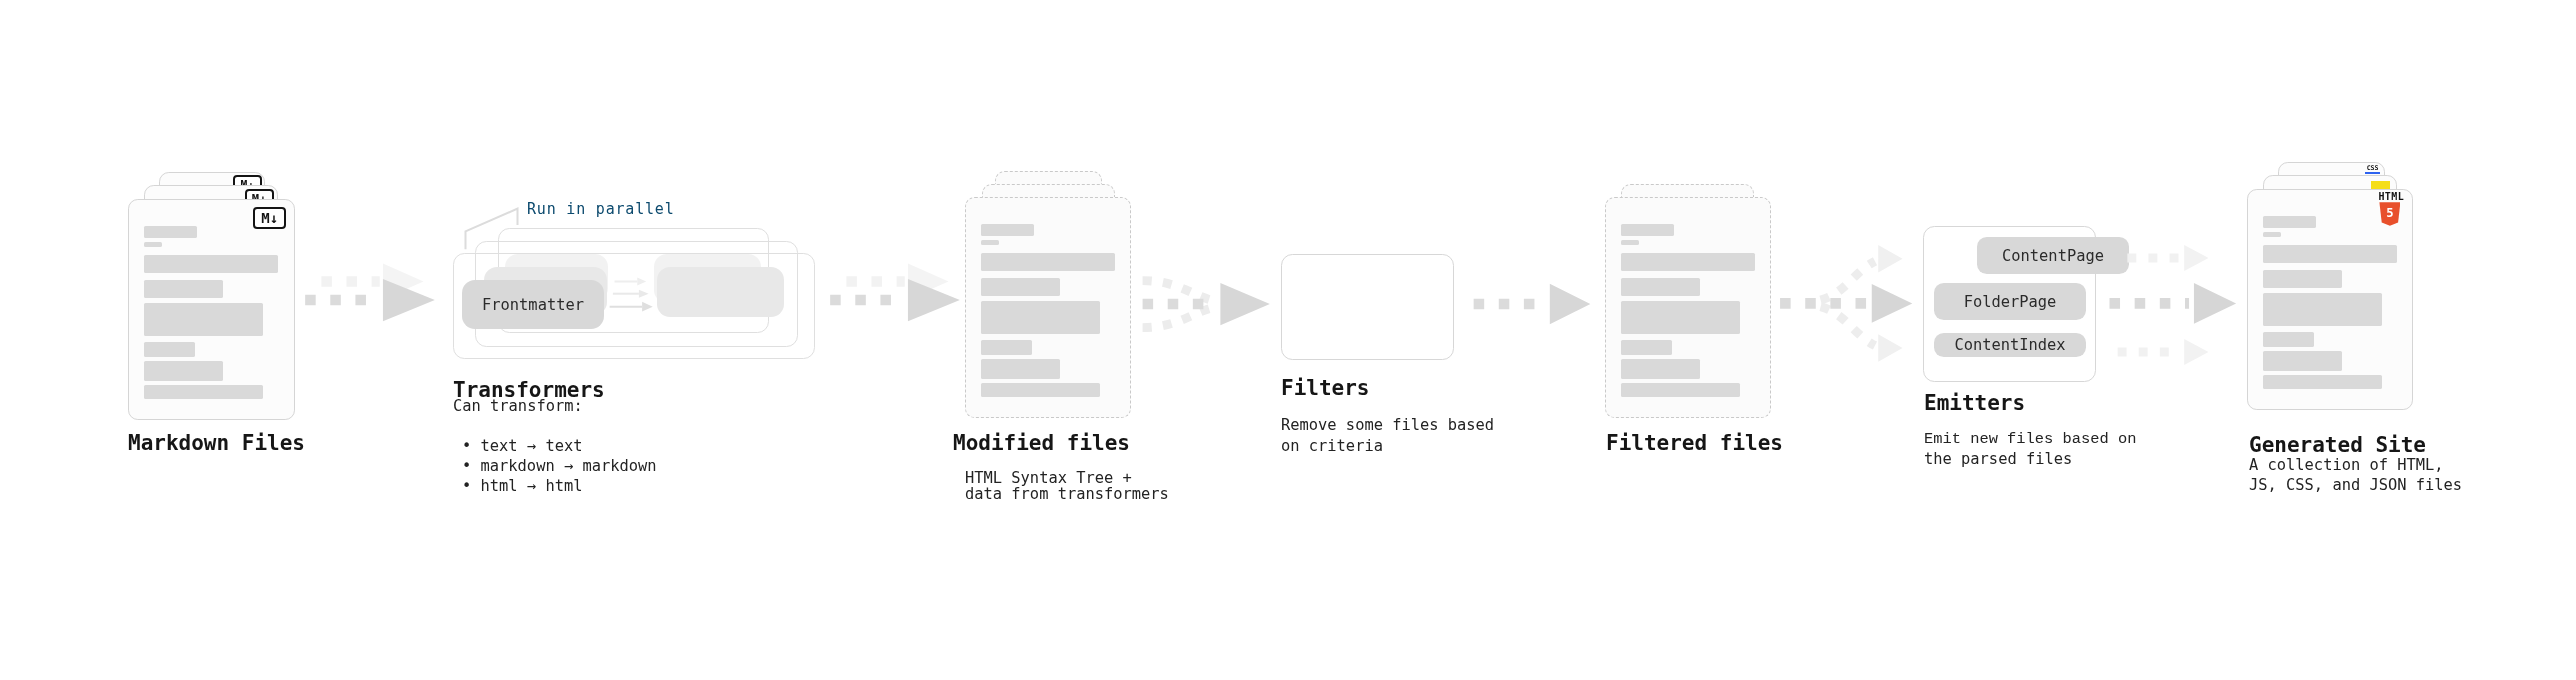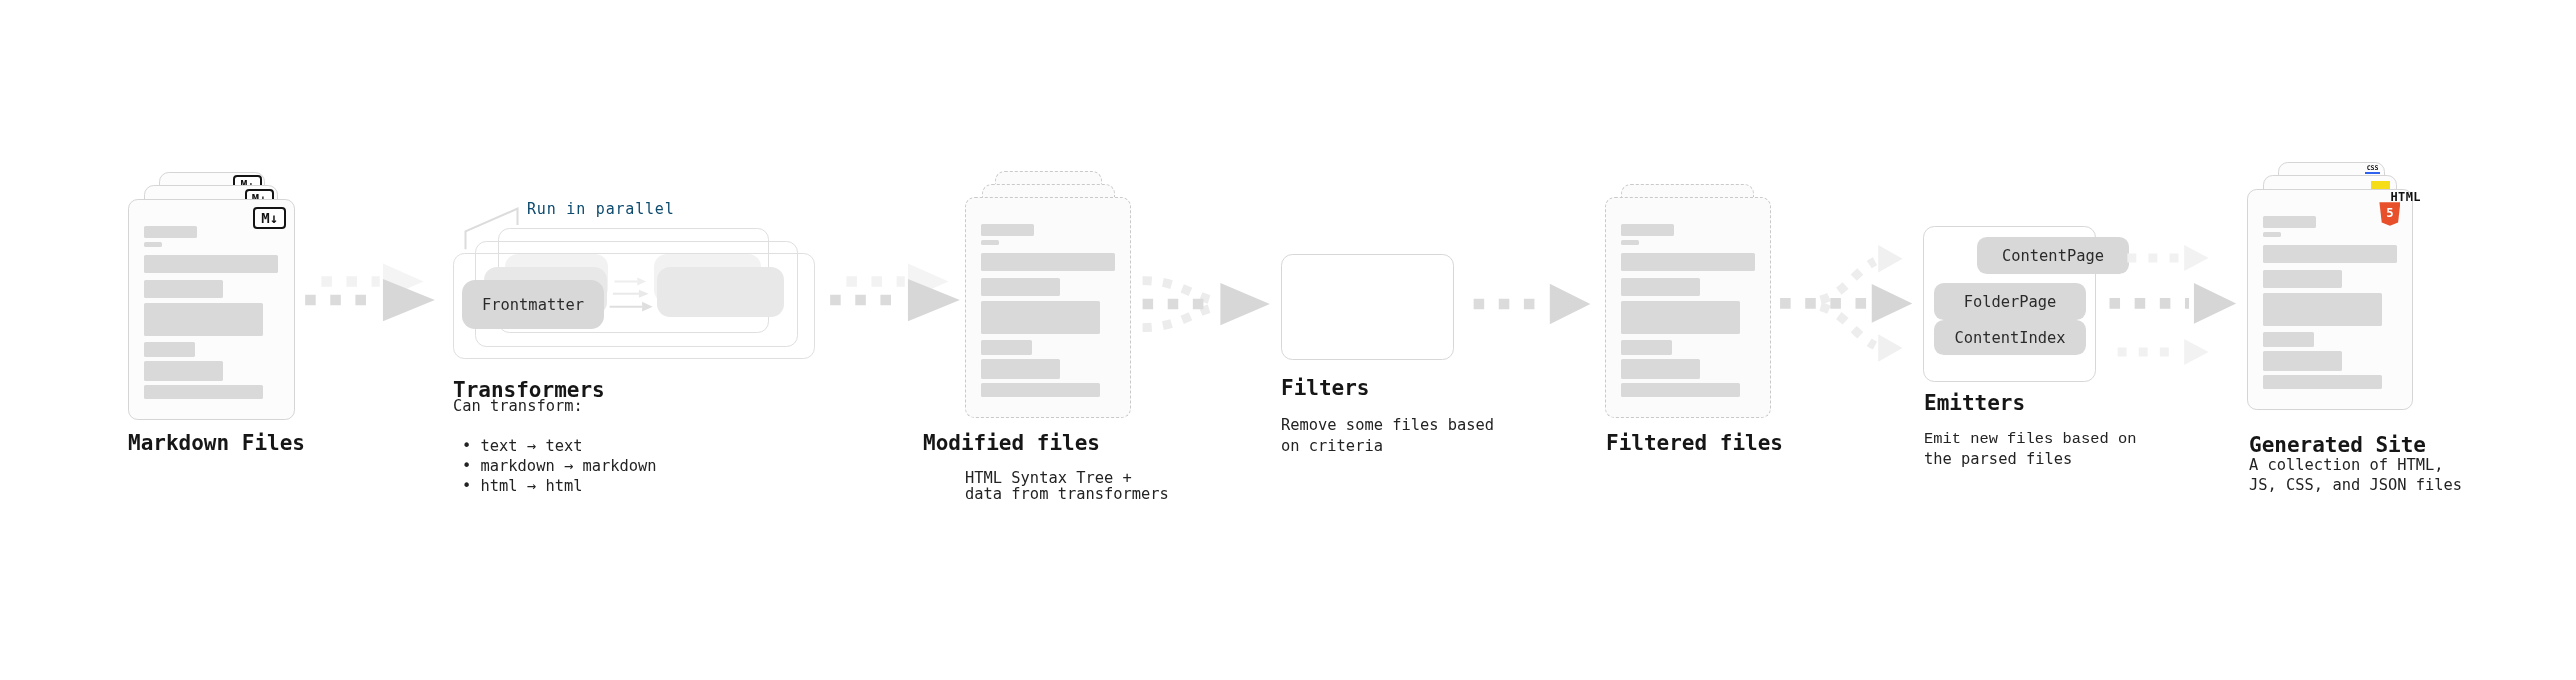--- a/index.html
+++ b/index.html
@@ -37,21 +37,21 @@
   
   .title{position:absolute;font-size:21px;font-weight:600;color:#161616;white-space:nowrap;}
   .bodytext{position:absolute;font-size:15.4px;line-height:20.3px;color:#232323;white-space:nowrap;}
   .note{position:absolute;font-size:15px;color:#0c4a6e;white-space:nowrap;letter-spacing:0.8px;}
   
   .badge-css{position:absolute;top:1.6px;right:3.3px;width:16.3px;text-align:center;}
   .badge-css .t{font-size:6.5px;font-weight:800;color:#111;line-height:6.5px;}
   .badge-css .bar{height:2.4px;width:14.6px;margin:0.8px auto 0;background:#2e63f0;}
   .badge-js{position:absolute;top:4.9px;right:6.5px;width:18.7px;height:9.8px;background:#f5de19;}
   .badge-html{position:absolute;top:3.3px;right:10.6px;width:23px;text-align:center;}
-  .badge-html .t{font-size:12px;font-weight:800;color:#111;line-height:8.1px;letter-spacing:0.4px;margin-left:12px;}
+  .badge-html .t{font-size:10px;font-weight:800;color:#111;line-height:8.1px;letter-spacing:0.4px;}
   .badge-html .shield{position:relative;width:21px;height:23.6px;margin:0.8px auto 0;background:#e8502c;
       clip-path:polygon(0 0,100% 0,89% 86%,50% 100%,11% 86%);}
   .badge-html .shield i{position:absolute;top:3.3px;left:0;right:0;font-style:normal;color:#fff;
       font-weight:bold;font-size:12.2px;line-height:17px;}
 </style>
 </head>
 <body>
 
 <div class="canvas">
 
@@ -134,21 +134,21 @@
         <span></span>
         <span></span>
         <span></span>
         <span></span>
         <span></span>
         <span></span>
         <span></span>
         <span></span>
       </div>
   </div>
-  <div class="title" style="left:923px;top:431px;">Modified files</div>
+  <div class="title" style="left:953px;top:431px;">Modified files</div>
   <div class="bodytext" style="left:965px;top:468px;">HTML Syntax Tree +</div>
   <div class="bodytext" style="left:965px;top:484px;">data from transformers</div>
 
   <svg class="abs" style="left:1136px;top:266px;" width="138" height="77" viewBox="0 0 170 95">
     <path d="M8,18 C55,18 72,40 102,44" stroke="#ececec" stroke-width="11" stroke-dasharray="11 14" fill="none"></path>
     <path d="M8,76 C55,76 72,54 102,50" stroke="#ececec" stroke-width="11" stroke-dasharray="11 14" fill="none"></path>
     <line x1="8" y1="47" x2="98" y2="47" stroke="#dbdbdb" stroke-width="13" stroke-dasharray="13 18"></line>
     <polygon points="104,21 104,73 165,47" fill="#d7d7d7"></polygon>
   </svg>
 
@@ -182,21 +182,21 @@
     <path d="M55,92 C85,100 95,126 122,140" stroke="#ededed" stroke-width="11" stroke-dasharray="11 14" fill="none"></path>
     <line x1="5" y1="88" x2="112" y2="88" stroke="#dbdbdb" stroke-width="13" stroke-dasharray="13 18"></line>
     <polygon points="118,64 118,112 168,88" fill="#d6d6d6"></polygon>
     <polygon points="126,16 126,50 156,33" fill="#f0f0f0"></polygon>
     <polygon points="126,126 126,160 156,143" fill="#f0f0f0"></polygon>
   </svg>
 
   <div class="panel" style="left:1923px;top:226px;width:173px;height:156px;"></div>
   <div class="chip emit" style="left:1934px;top:237px;width:152px;height:37px;margin-left:43px;">ContentPage</div>
   <div class="chip emit" style="left:1934px;top:283px;width:152px;height:37px;">FolderPage</div>
-  <div class="chip emit" style="left:1934px;top:320px;width:152px;height:35px;">ContentIndex</div>
+  <div class="chip emit" style="left:1934px;top:333px;width:152px;height:24px;">ContentIndex</div>
   <div class="title" style="left:1924px;top:391px;">Emitters</div>
   <div class="bodytext" style="left:1924px;top:429px;font-family:Liberation Mono, monospace;">Emit new files based on</div>
   <div class="bodytext" style="left:1924px;top:449px;">the parsed files</div>
 
   <svg class="abs" style="left:2103px;top:244px;" width="138" height="122" viewBox="0 0 170 150">
     <line x1="30" y1="17" x2="96" y2="17" stroke="#f1f1f1" stroke-width="11" stroke-dasharray="11 15"></line>
     <polygon points="100,1 100,33 130,17" fill="#f2f2f2"></polygon>
     <line x1="8" y1="73" x2="106" y2="73" stroke="#d9d9d9" stroke-width="13" stroke-dasharray="13 18"></line>
     <polygon points="112,48 112,98 164,73" fill="#d6d6d6"></polygon>
     <line x1="18" y1="133" x2="96" y2="133" stroke="#f1f1f1" stroke-width="11" stroke-dasharray="11 15"></line>

